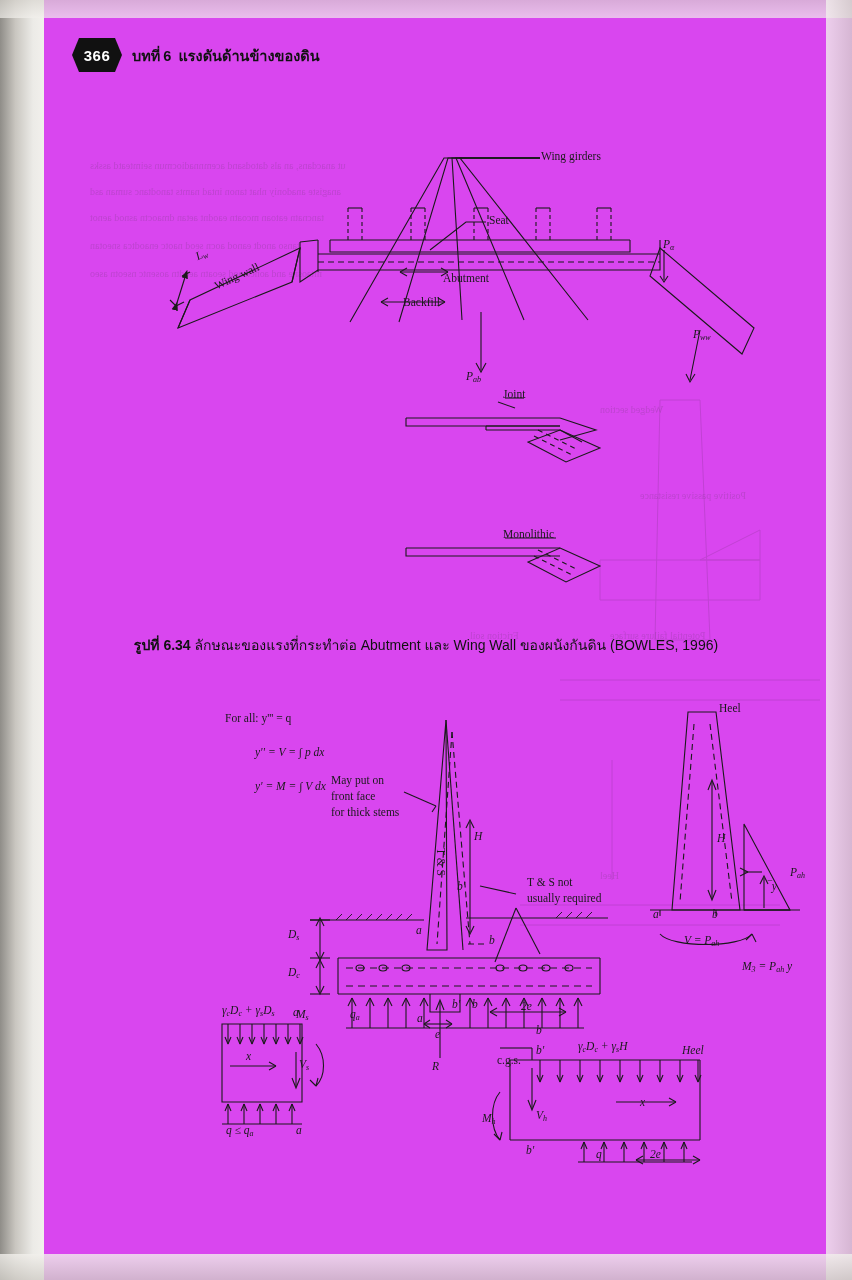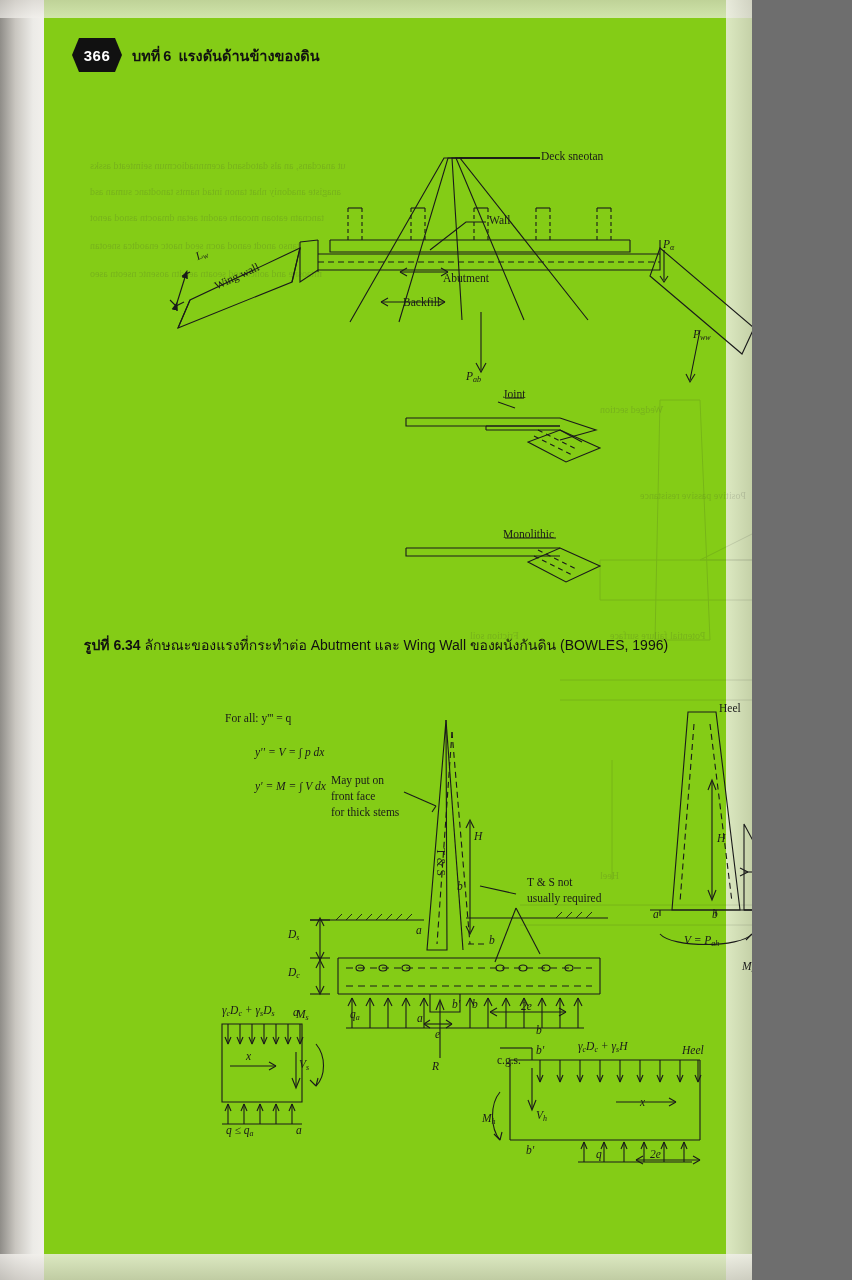--- a/index.html
+++ b/index.html
@@ -2,23 +2,23 @@
 <html><head>
 <meta charset="utf-8">
 <style>
   html, body {
     margin: 0;
     padding: 0;
     background: #6e6e6e;
   }
   .page {
     position: relative;
-    width: 752px;
+    width: 852px;
     height: 1280px;
-    background: #84cc16;
+    background: #d946ef;
     overflow: hidden;
     font-family: "Liberation Serif", serif;
     color: #1a1a1a;
   }
   
   .paper-edge-left {
     position: absolute;
     left: 0; top: 0;
     width: 44px; height: 100%;
     background: linear-gradient(to right, #8f8d88 0%, #c9c6c0 35%, #ecebe7 75%, #f2f0ec 100%);
@@ -255,22 +255,22 @@
         <path d="M505 408 L556 408"></path>
       </g>
 
       <defs>
         <marker id="arr" markerWidth="8" markerHeight="8" refX="4" refY="4" orient="auto">
           <path d="M0 4 L8 1 L8 7 Z" fill="#1a1a1a"></path>
         </marker>
       </defs>
     </svg>
 
-    <div class="lbl" style="left:541px; top:20px;">Deck sneotan</div>
-    <div class="lbl" style="left:489px; top:84px;">Wall</div>
+    <div class="lbl" style="left:541px; top:20px;">Wing girders</div>
+    <div class="lbl" style="left:489px; top:84px;">Seat</div>
     <div class="lbl" style="left:443px; top:142px;text-align:center;">Abutment</div>
     <div class="lbl" style="left:403px; top:166px;">Backfill</div>
     <div class="lbl" style="left:213px; top:140px; transform:rotate(-25deg);">Wing wall</div>
     <div class="lbl it" style="left:196px; top:118px; transform:rotate(-25deg);"><span>L</span><span class="sub">w</span></div>
     <div class="lbl it" style="left:663px; top:108px;"><span>P</span><span class="sub">α</span></div>
     <div class="lbl it" style="left:693px; top:198px;"><span>P</span><span class="sub">ww</span></div>
     <div class="lbl it" style="left:466px; top:240px;"><span>P</span><span class="sub">ab</span></div>
     <div class="lbl" style="left:503px; top:258px;">Joint</div>
     <div class="lbl" style="left:503px; top:398px;">Monolithic</div>
   </div>

